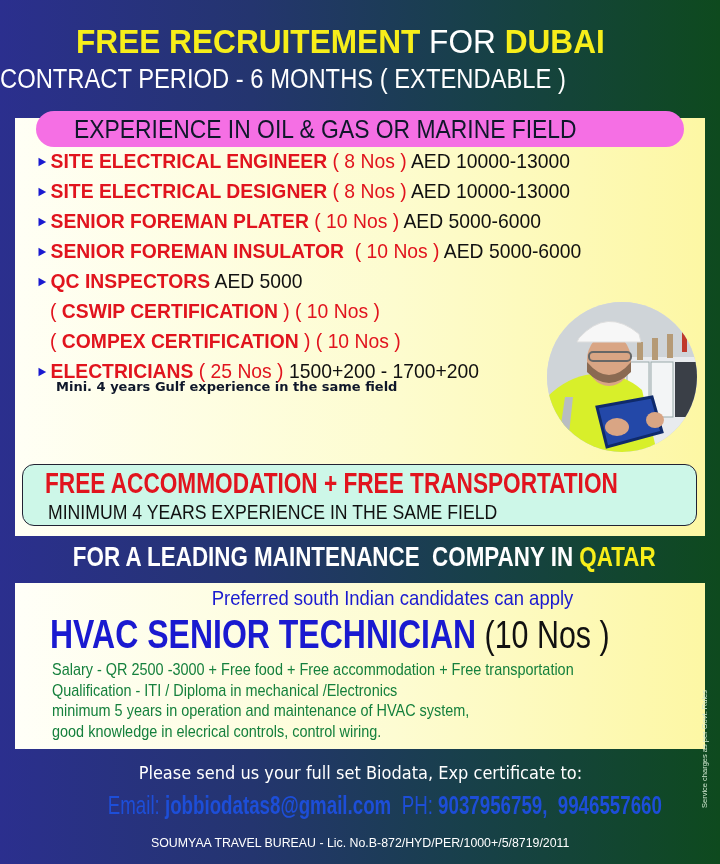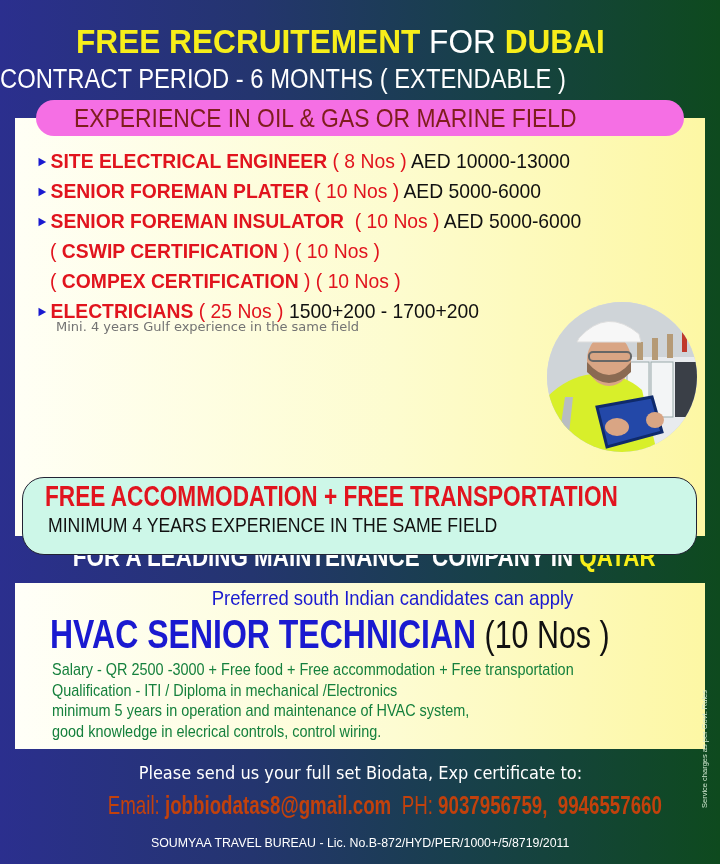--- a/index.html
+++ b/index.html
@@ -18,52 +18,52 @@
     font-family: "Liberation Sans", sans-serif; font-weight: bold;
     font-size: 34px; letter-spacing: 0px; white-space: nowrap;
   }
   .hdr1 .y { color: #f7ee1a; font-weight: 900; }
   .hdr1 .w { color: #ffffff; font-weight: normal; }
   .hdr2 {
     left: 0; top: 64px; width: 568px; text-align: center;
     color: #fff; font-size: 27px; white-space: nowrap;
   }
   .pill {
-    left: 36px; top: 100px; width: 648px; height: 36px;
+    left: 36px; top: 111px; width: 648px; height: 36px;
     background: #f56fe4; border-radius: 18px; z-index: 3;
-    color: #7f1d1d; text-align: center; font-size: 26px; line-height: 36px; white-space: nowrap;
+    color: #0f172a; text-align: center; font-size: 26px; line-height: 36px; white-space: nowrap;
   }
 
   
   .panel1 {
     left: 15px; top: 118px; width: 690px; height: 418px;
     background: linear-gradient(90deg, #fffff5 0%, #fdfccf 55%, #fdf7a4 100%);
   }
   .jobs { left: 36px; top: 146px; width: 540px; z-index: 2; }
   .job { height: 30px; line-height: 30px; font-size: 21px; white-space: nowrap; position: relative; }
   .job .arrow { color: #1a1ad0; font-size: 14px; margin-right: 2px; vertical-align: 2px; }
   .job .title { color: #e1141e; font-weight: bold; }
   .job .qty { color: #e1141e; }
   .job .sal { color: #111; }
   .job.indent { padding-left: 14px; }
   .mini {
-    font-family: "DejaVu Sans", sans-serif; font-weight: normal; font-size: 13px;
-    color: #737373; line-height: 14px; padding-left: 20px; margin-top: -6px;
+    font-family: "DejaVu Sans", sans-serif; font-weight: bold; font-size: 13px;
+    color: #0f172a; line-height: 14px; padding-left: 20px; margin-top: -6px;
   }
 
   
   .photo {
     left: 547px; top: 302px; width: 150px; height: 150px; border-radius: 50%;
     overflow: hidden; background: #d9dde0; z-index: 2;
   }
 
   
   .benefits {
-    left: 22px; top: 464px; width: 675px; height: 78px;
-    background: #cdf7e8; border: 1.5px solid #223; border-radius: 22px; z-index: 2; margin-top: 13px;
+    left: 22px; top: 464px; width: 675px; height: 62px;
+    background: #cdf7e8; border: 1.5px solid #223; border-radius: 12px; z-index: 2;
   }
   .benefits .b1 {
     position: absolute; left: 22px; top: 2px; color: #e1141e; font-weight: bold;
     font-size: 29px; white-space: nowrap;
   }
   .benefits .b2 {
     position: absolute; left: 25px; top: 35px; color: #111; font-size: 21px; white-space: nowrap;
   }
 
   
@@ -84,21 +84,21 @@
   }
   .hvac {
     left: 50px; top: 612px; white-space: nowrap;
   }
   .hvac .t { color: #1a1ad0; font-weight: 900; font-size: 40px; }
   .hvac .q { color: #111; font-size: 38px; }
   .details { left: 52px; top: 660px; font-size: 17px; color: #15803d; line-height: 20.5px; white-space: nowrap; }
 
   
   .send { left: 0; top: 762px; width: 720px; text-align: center; color: #fff; font-size: 18px; white-space: nowrap; font-family: "DejaVu Sans", sans-serif; }
-  .contact { left: 0; top: 790px; width: 612px; text-align: center; color: #c2410c; white-space: nowrap; }
+  .contact { left: 0; top: 790px; width: 612px; text-align: center; color: #1d4ed8; white-space: nowrap; }
   .contact .lbl { font-size: 26px; }
   .contact .val { font-size: 26px; font-weight: bold; }
   .lic { left: 0; top: 835px; width: 720px; text-align: center; color: #fff; font-size: 13px; white-space: nowrap; }
   .vert {
     left: 700px; top: 808px; color: #cfe6cf; font-size: 7.5px; white-space: nowrap;
     transform: rotate(-90deg); transform-origin: left top; width: 120px;
   }
 </style>
 </head>
 <body>
@@ -112,22 +112,24 @@
   <span class="cond" style="transform: scaleX(0.88);">CONTRACT PERIOD - 6 MONTHS ( EXTENDABLE )</span>
 </div>
 
 <div class="abs panel1"></div>
 <div class="abs pill">
   <span class="cond" style="transform: scaleX(0.88);">EXPERIENCE IN OIL &amp; GAS OR MARINE FIELD</span>
 </div>
 
 <div class="abs jobs">
   <div class="job"><span class="cond" style="transform: scaleX(0.92);"><span class="arrow">►</span><span class="title">SITE ELECTRICAL ENGINEER</span><span class="qty"> ( 8 Nos ) </span><span class="sal">AED 10000-13000</span></span></div>
+  <div class="job"><span class="cond" style="transform: scaleX(0.92);"><span class="arrow">►</span><span class="title">SITE ELECTRICAL DESIGNER</span><span class="qty"> ( 8 Nos ) </span><span class="sal">AED 10000-13000</span></span></div>
   <div class="job"><span class="cond" style="transform: scaleX(0.92);"><span class="arrow">►</span><span class="title">SENIOR FOREMAN PLATER</span><span class="qty"> ( 10 Nos ) </span><span class="sal">AED 5000-6000</span></span></div>
   <div class="job"><span class="cond" style="transform: scaleX(0.92);"><span class="arrow">►</span><span class="title">SENIOR FOREMAN INSULATOR</span><span class="qty" style="white-space:pre">  ( 10 Nos ) </span><span class="sal">AED 5000-6000</span></span></div>
+  <div class="job"><span class="cond" style="transform: scaleX(0.92);"><span class="arrow">►</span><span class="title">QC INSPECTORS</span><span class="qty"> </span><span class="sal">AED 5000</span></span></div>
   <div class="job indent"><span class="cond" style="transform: scaleX(0.92);"><span class="qty">( </span><span class="title">CSWIP CERTIFICATION</span><span class="qty"> ) ( 10 Nos )</span></span></div>
   <div class="job indent"><span class="cond" style="transform: scaleX(0.92);"><span class="qty">( </span><span class="title">COMPEX CERTIFICATION</span><span class="qty"> ) ( 10 Nos )</span></span></div>
   <div class="job"><span class="cond" style="transform: scaleX(0.92);"><span class="arrow">►</span><span class="title">ELECTRICIANS</span><span class="qty"> ( 25 Nos ) </span><span class="sal">1500+200 - 1700+200</span></span></div>
   <div class="mini">Mini. 4 years Gulf experience in the same field</div>
 </div>
 
 <div class="abs photo">
   <svg width="150" height="150" viewBox="0 0 150 150">
     <rect width="150" height="150" fill="#cfd4d8"></rect>
     <rect x="75" y="55" width="75" height="95" fill="#e8ebee"></rect>

